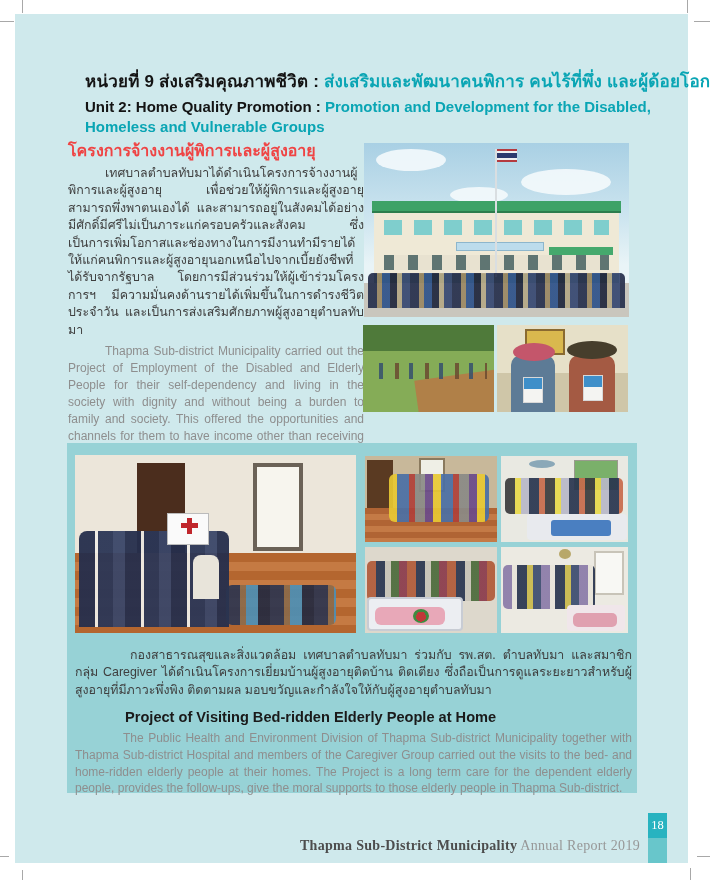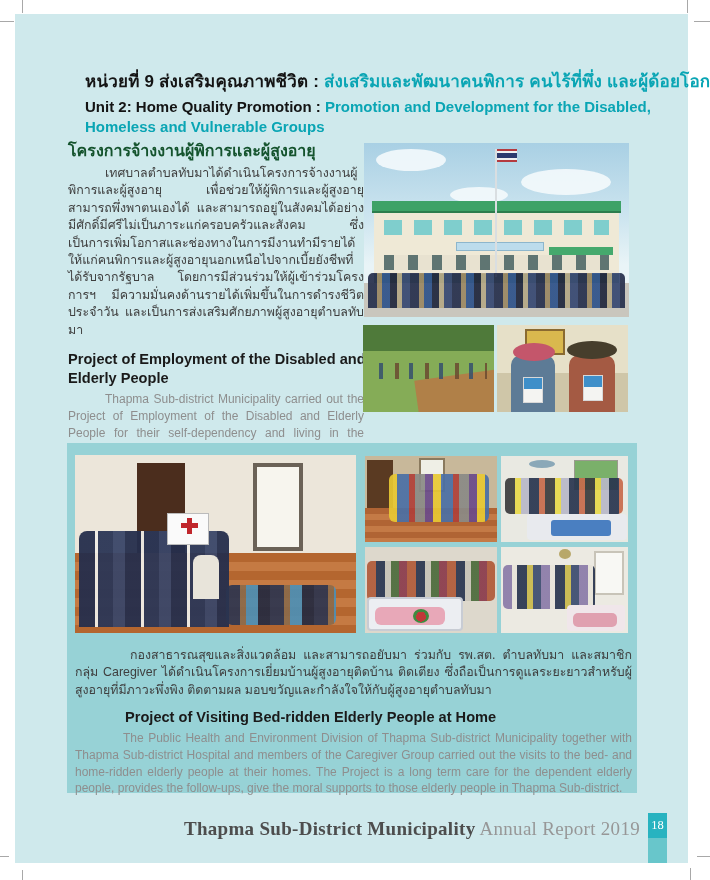--- a/index.html
+++ b/index.html
@@ -16,21 +16,21 @@
 
   
   .header { position:absolute; left:85px; top:70px; width:575px; }
   .h-thai { font-size:17px; font-weight:bold; line-height:24px; white-space:nowrap; letter-spacing:0.2px; }
   .h-thai .black { color:#141414; }
   .teal { color:#0aa5b4; }
   .h-eng { margin-top:3px; width:582px; font-size:15px; font-weight:bold; line-height:20px; color:#141414; }
 
   
   .col1 { position:absolute; left:68px; top:140px; width:296px; }
-  .thai-heading { font-size:16px; font-weight:bold; color:#14532d; line-height:22px; }
+  .thai-heading { font-size:16px; font-weight:bold; color:#ef4444; line-height:22px; }
   .thai-body { margin-top:3px; font-size:12.4px; line-height:17.4px; color:#3e3e3e;
                text-align:justify; text-indent:37px; }
   .eng-heading { margin-top:11px; font-size:14.6px; font-weight:bold; color:#1a1a1a; line-height:18.5px; width:300px; }
   .eng-body { margin-top:4px; font-size:12px; line-height:16.9px; color:#8e8e8e;
               text-align:justify; text-indent:37px; }
 
   
   .photo { position:absolute; overflow:hidden; }
   .ph { position:absolute; }
 
@@ -121,22 +121,22 @@
   
   .band { position:absolute; left:67px; top:443px; width:570px; height:350px; background:#97d2d6; }
 
   
   .col2 { position:absolute; left:75px; top:645px; width:557px; }
   .col2 .thai-body { text-indent:55px; margin-top:2px; }
   .col2 .eng-heading { width:557px; margin-top:9px; padding-left:6px;margin-left:44px; }
   .col2 .eng-body { text-indent:48px; margin-top:3px; }
 
   
-  .footer-text { position:absolute; top:818px; right:70px; font-family:"Liberation Serif", serif;
-                 font-size:19px; letter-spacing:0.3px; }
+  .footer-text { position:absolute; top:838px; right:70px; font-family:"Liberation Serif", serif;
+                 font-size:14px; letter-spacing:0.3px; }
   .footer-text .bold { font-weight:bold; color:#4d4d4d; }
   .footer-text .light { color:#979797; }
   .page-badge { position:absolute; left:648px; top:813px; width:19px; height:25px; background:#28b3c0;
                 color:#ffffff; font-family:"Liberation Serif", serif; font-size:12.5px;
                 display:flex; align-items:center; justify-content:center; }
   .page-badge-tail { position:absolute; left:648px; top:838px; width:19px; height:25px; background:#68c6cb; }
 </style>
 </head>
 <body>
 
@@ -159,21 +159,20 @@
     </div>
     <div class="h-eng">
       <span>Unit 2: Home Quality Promotion :</span>
       <span class="teal">Promotion and Development for the Disabled, Homeless and Vulnerable Groups</span>
     </div>
   </div>
 
   <div class="col1">
     <div class="thai-heading">โครงการจ้างงานผู้พิการและผู้สูงอายุ</div>
     <div class="thai-body">เทศบาลตำบลทับมาได้ดำเนินโครงการจ้างงานผู้พิการและผู้สูงอายุ เพื่อช่วยให้ผู้พิการและผู้สูงอายุสามารถพึ่งพาตนเองได้ และสามารถอยู่ในสังคมได้อย่างมีศักดิ์มีศรีไม่เป็นภาระแก่ครอบครัวและสังคม ซึ่งเป็นการเพิ่มโอกาสและช่องทางในการมีงานทำมีรายได้ให้แก่คนพิการและผู้สูงอายุนอกเหนือไปจากเบี้ยยังชีพที่ได้รับจากรัฐบาล โดยการมีส่วนร่วมให้ผู้เข้าร่วมโครงการฯ มีความมั่นคงด้านรายได้เพิ่มขึ้นในการดำรงชีวิตประจำวัน และเป็นการส่งเสริมศักยภาพผู้สูงอายุตำบลทับมา</div>
-    <div class="eng-heading">Project of Employment of the Disabled and Elderly People</div>
     <div class="eng-body">Thapma Sub-district Municipality carried out the Project of Employment of the Disabled and Elderly People for their self-dependency and living in the society with dignity and without being a burden to family and society. This offered the opportunities and channels for them to have income other than receiving living allowances from the government. The Project provided the increasing  income security for their daily living and stimulated the potentials of the old people.</div>
   </div>
 
   <div class="photo p1">
     <div class="ph cloud" style="left:12px; top:6px; width:70px; height:22px;"></div>
     <div class="ph cloud" style="right:18px; top:26px; width:90px; height:26px;"></div>
     <div class="ph cloud" style="left:86px; top:44px; width:58px; height:16px;"></div>
     <div class="ph p1-roof"></div>
     <div class="ph p1-body"></div>
     <div class="ph p1-win"></div>
@@ -235,21 +234,21 @@
   </div>
   <div class="photo p8">
     <div class="ph p8-win"></div>
     <div class="ph p8-lamp"></div>
     <div class="ph p8-crowd"></div>
     <div class="ph p8-bed"></div>
     <div class="ph p8-blanket"></div>
   </div>
 
   <div class="col2">
-    <div class="thai-body">กองสาธารณสุขและสิ่งแวดล้อม และสามารถอยับมา ร่วมกับ รพ.สต. ตำบลทับมา และสมาชิกกลุ่ม Caregiver  ได้ดำเนินโครงการเยี่ยมบ้านผู้สูงอายุติดบ้าน ติดเตียง ซึ่งถือเป็นการดูแลระยะยาวสำหรับผู้สูงอายุที่มีภาวะพึ่งพิง ติดตามผล มอบขวัญและกำลังใจให้กับผู้สูงอายุตำบลทับมา</div>
+    <div class="thai-body">กองสาธารณสุขและสิ่งแวดล้อม เทศบาลตำบลทับมา ร่วมกับ รพ.สต. ตำบลทับมา และสมาชิกกลุ่ม Caregiver  ได้ดำเนินโครงการเยี่ยมบ้านผู้สูงอายุติดบ้าน ติดเตียง ซึ่งถือเป็นการดูแลระยะยาวสำหรับผู้สูงอายุที่มีภาวะพึ่งพิง ติดตามผล มอบขวัญและกำลังใจให้กับผู้สูงอายุตำบลทับมา</div>
     <div class="eng-heading">Project of Visiting Bed-ridden Elderly People at Home</div>
     <div class="eng-body">The Public Health and Environment Division of Thapma Sub-district Municipality together with Thapma Sub-district Hospital and members of the Caregiver Group carried out the visits to the bed- and home-ridden elderly people at their homes. The Project is a long term care for the dependent elderly people, provides the follow-ups, give the moral supports to those elderly people in Thapma Sub-district.</div>
   </div>
 
   <div class="footer-text">
     <span class="bold">Thapma Sub-District Municipality</span><span class="light"> Annual Report 2019</span>
   </div>
   <div class="page-badge">18</div>
   <div class="page-badge-tail"></div>
 </div>

